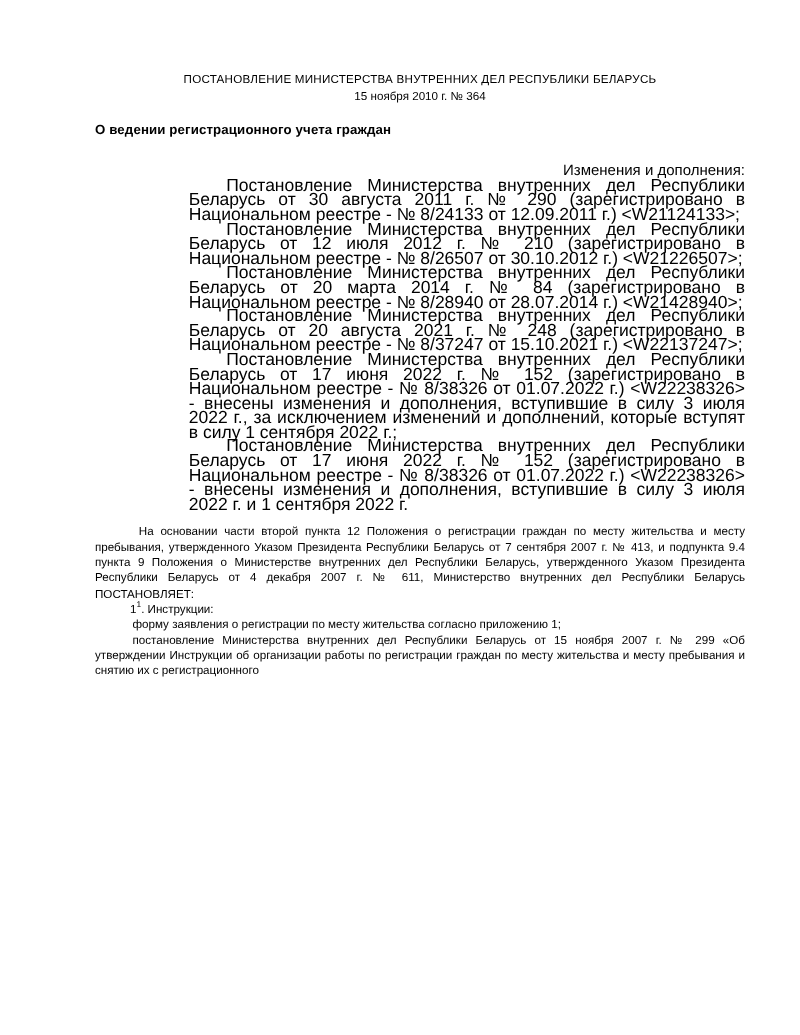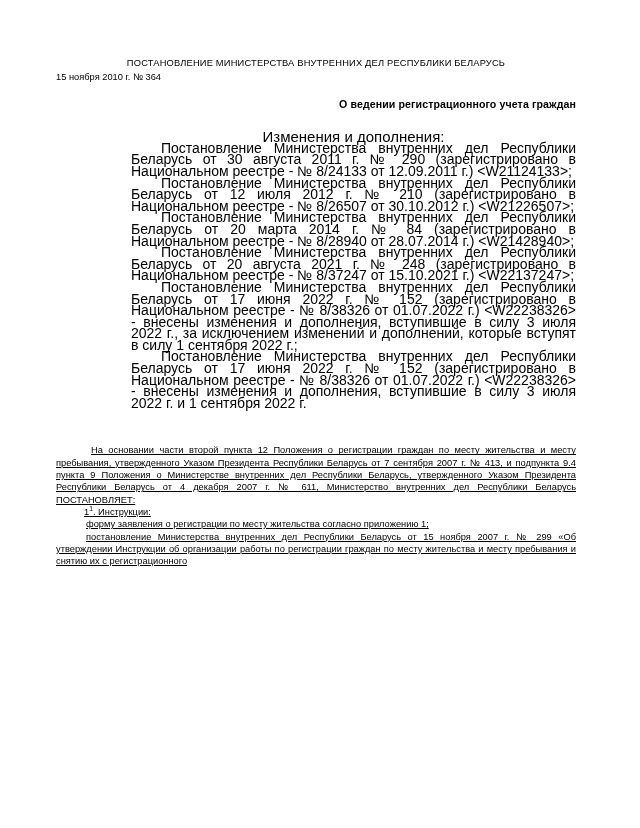--- a/index.html
+++ b/index.html
@@ -19,66 +19,65 @@
     position: relative;
     width: 640px;
     height: 828px;
     box-sizing: border-box;
     padding: 0;
     overflow: hidden;
     background: #ffffff;
   }
   .doc-body {
     position: absolute;
-    left: 56px;
+    left: 76px;
     top: 57px;
     width: 520px;
   }
   .doc-title {
     font-size: 9.3px;
     line-height: 12.6px;
     text-align: center;
     letter-spacing: 0.02em;
     white-space: nowrap;
   }
   .doc-subtitle {
     font-size: 9.3px;
     line-height: 12.6px;
-    text-align: left;
+    text-align: center;
     margin-top: 1px;
   }
   .doc-heading {
     font-size: 10.6px;
     font-weight: bold;
     line-height: 14px;
-    text-align: right;
+    text-align: left;
     margin-top: 14px;
     letter-spacing: 0.01em;
   }
   .amendments {
     margin-top: 20px;
     margin-left: 75px;
     width: 445px;
   }
   .amend-intro {
-    font-size: 15px;
+    font-size: 12px;
     line-height: 11.6px;
-    text-align: center;
+    text-align: right;
   }
   .amend-block {
     font-size: 14px;
     line-height: 11.6px;
     text-align: justify;
     text-indent: 30px;
     margin: 0;
   }
   .main-text {
-    margin-top: 35px;
+    margin-top: 10px;
     width: 520px;
-    text-decoration: underline;
   }
   .para {
     font-size: 9.3px;
     line-height: 12.3px;
     text-align: justify;
     text-indent: 35px;
     margin: 0;
   }
   .para.tight {
     text-indent: 28px;

